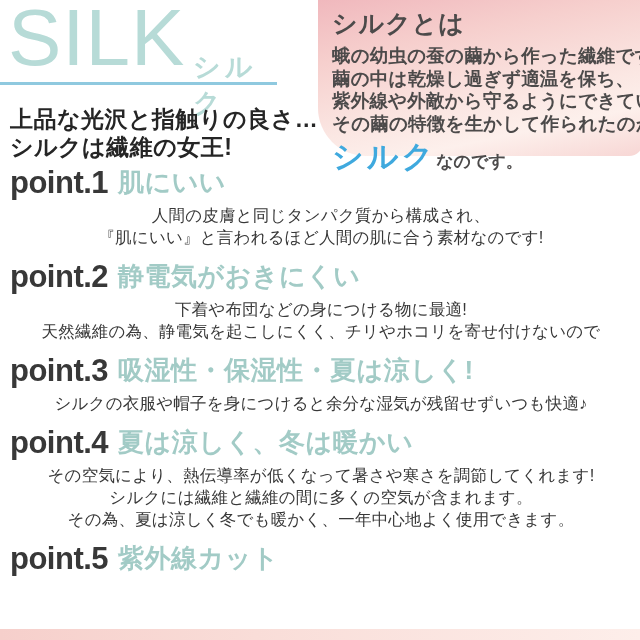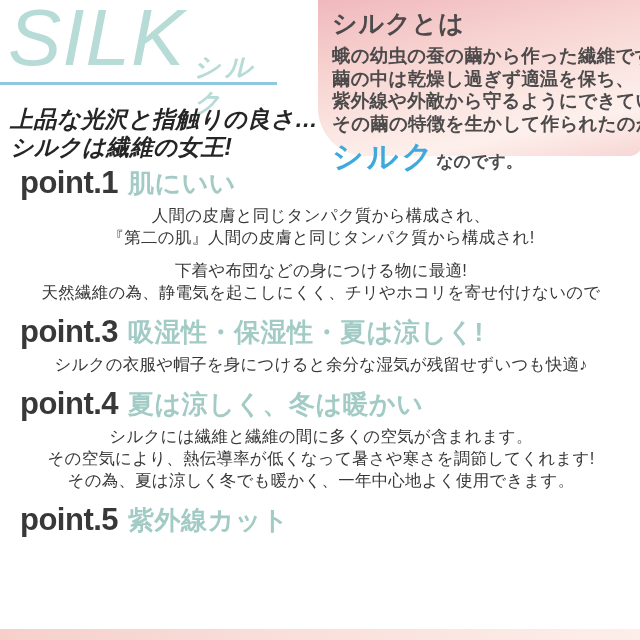--- a/index.html
+++ b/index.html
@@ -30,21 +30,21 @@
     line-height:22.5px; letter-spacing:0.2px; white-space:nowrap;
   }
   .about-highlight-row { margin-top:1px; display:flex; align-items:baseline; }
   .about-highlight {
     font-size:31px; font-weight:bold; color:#3fa9de; letter-spacing:3px;
   }
   .about-highlight-suffix {
     font-size:17px; font-weight:bold; color:#4c4a4a;
   }
 
-  .logo-block { position:absolute; left:0; top:0; width:276px; height:160px;font-style:italic; }
+  .logo-block { position:absolute; left:0; top:0; width:276px; height:160px; }
   .logo {
     position:absolute; left:8px; top:-4px;
     font-size:80px; line-height:1.05; font-weight:400;
     color:#b7dbd7; letter-spacing:1px;
   }
   .logo-kana {
     position:absolute; left:193px; top:49px;
     font-size:27px; font-weight:bold; color:#b7dbd7; letter-spacing:4px;
   }
   .logo-underline {
@@ -53,21 +53,21 @@
   }
   .tagline {
     position:absolute; left:10px; top:105px;
     font-size:23px; font-weight:bold; color:#252525;
     line-height:28px; letter-spacing:0.5px; white-space:nowrap;
   }
 
   
   .points { position:absolute; left:10px; top:165px; width:622px; }
   .point { margin-bottom:11px; }
-  .point-head { display:flex; align-items:center; white-space:nowrap;margin-left:10px; }
+  .point-head { display:flex; align-items:flex-start; white-space:nowrap; }
   .point-label {
     font-size:31px; font-weight:bold; color:#383838;
     letter-spacing:-0.5px; margin-right:10px;
   }
   .point-title {
     font-size:26px; font-weight:bold; color:#a2cbc6; letter-spacing:0.5px;
   }
   .point-body {
     margin-top:3px; font-size:16.5px; color:#383838;
     line-height:22px; letter-spacing:0.2px;
@@ -113,25 +113,29 @@
 
   <div class="points">
 
     <div class="point">
       <div class="point-head">
         <span class="point-label">point.1</span>
         <span class="point-title">肌にいい</span>
       </div>
       <div class="point-body">
         <div>人間の皮膚と同じタンパク質から構成され、</div>
-        <div>『第二の肌』人間の皮膚と同じタンパク質から構成され!</div>
+        <div>『肌にいい』と言われるほど人間の肌に合う素材なのです!</div>
       </div>
     </div>
 
     <div class="point">
+      <div class="point-head">
+        <span class="point-label">point.2</span>
+        <span class="point-title">静電気がおきにくい</span>
+      </div>
       <div class="point-body">
         <div>下着や布団などの身につける物に最適!</div>
         <div>天然繊維の為、静電気を起こしにくく、チリやホコリを寄せ付けないので</div>
       </div>
     </div>
 
     <div class="point">
       <div class="point-head">
         <span class="point-label">point.3</span>
         <span class="point-title">吸湿性・保湿性・夏は涼しく!</span>
@@ -140,22 +144,22 @@
         <div>シルクの衣服や帽子を身につけると余分な湿気が残留せずいつも快適♪</div>
       </div>
     </div>
 
     <div class="point">
       <div class="point-head">
         <span class="point-label">point.4</span>
         <span class="point-title">夏は涼しく、冬は暖かい</span>
       </div>
       <div class="point-body">
+        <div>その空気により、熱伝導率が低くなって暑さや寒さを調節してくれます!</div>
         <div>シルクには繊維と繊維の間に多くの空気が含まれます。</div>
-        <div>その空気により、熱伝導率が低くなって暑さや寒さを調節してくれます!</div>
         <div>その為、夏は涼しく冬でも暖かく、一年中心地よく使用できます。</div>
       </div>
     </div>
 
     <div class="point">
       <div class="point-head">
         <span class="point-label">point.5</span>
         <span class="point-title">紫外線カット</span>
       </div>
 

